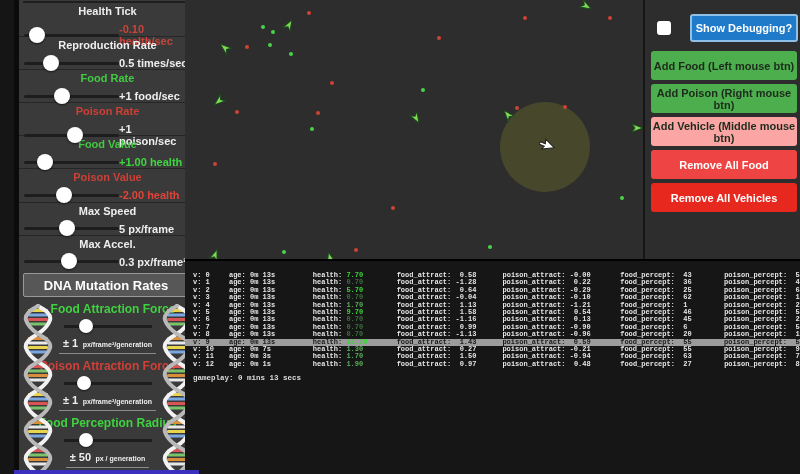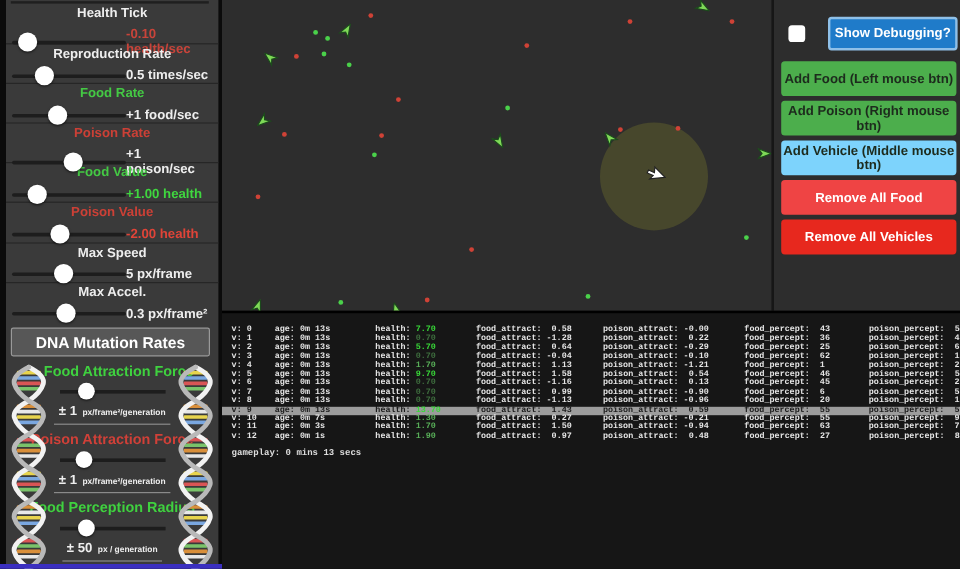--- a/index.html
+++ b/index.html
@@ -1,21 +1,21 @@
 <!DOCTYPE html>
 <html><head>
 <meta charset="utf-8">
 <style>
   * { margin:0; padding:0; box-sizing:border-box; }
   html,body { width:800px; height:474px; overflow:hidden; background:#151515;
     font-family:"Liberation Sans", sans-serif; }
   .app { position:relative; width:800px; height:474px; }
 
   
-  .sidebar { position:absolute; left:0; top:0; width:185px; height:474px;
+  .sidebar { position:absolute; left:14px; top:0; width:185px; height:474px;
     background:#3a3a3a; border-left:5px solid #0b0b0b; border-right:3px solid #0b0b0b; }
   .sidebar:before { content:""; display:block; height:2px; margin:1px 8px 0 4px; background:#1f1f1f; }
   .srow { height:33.1px; border-top:1px solid #262626; padding-top:2px; }
   .srow:first-child { border-top:none; }
   .slabel { text-align:center; font-size:11px; font-weight:bold; color:#eee; }
   .sline { display:flex; align-items:center; margin-top:6px; }
   .track { position:relative; width:95px; height:3px; margin-left:5px; background:#1d1d1d;
     border-radius:2px; }
   .thumb { position:absolute; top:-7px; width:16px; height:16px; border-radius:50%;
     background:#fff; box-shadow:0 1px 2px rgba(0,0,0,.6); }
@@ -285,21 +285,21 @@
     </div>
 
   <div class="right-panel">
     <div class="debug-row">
       <div class="checkbox"></div>
       <button class="btn-blue">Show Debugging?</button>
     </div>
     <div id="action-buttons">
         <button class="abtn" style="background: rgb(76, 174, 76); color: rgb(29, 43, 29);">Add Food (Left mouse btn)</button>
         <button class="abtn" style="background: rgb(76, 174, 76); color: rgb(29, 43, 29);">Add Poison (Right mouse btn)</button>
-        <button class="abtn" style="background: #7dd3fc; color: rgb(29, 43, 29);">Add Vehicle (Middle mouse btn)</button>
+        <button class="abtn" style="background: #fca5a5; color: rgb(29, 43, 29);">Add Vehicle (Middle mouse btn)</button>
         <button class="abtn" style="background: #ef4444; color: rgb(255, 255, 255);">Remove All Food</button>
         <button class="abtn" style="background: rgb(231, 40, 30); color: rgb(255, 255, 255);">Remove All Vehicles</button>
       </div>
   </div>
 
   <div class="console">
     <div id="stat-rows">
         <div class="trow"><span class="tc0">v: 0</span><span class="tc1">age: 0m 13s</span><span class="tc2">health: <span style="color:#38d838">7.70</span></span><span class="tc3">food_attract:  0.58</span><span class="tc4">poison_attract: -0.00</span><span class="tc5">food_percept:  43</span><span class="tc6">poison_percept:  5</span></div>
         <div class="trow"><span class="tc0">v: 1</span><span class="tc1">age: 0m 13s</span><span class="tc2">health: <span style="color:#3e6e3e">0.70</span></span><span class="tc3">food_attract: -1.28</span><span class="tc4">poison_attract:  0.22</span><span class="tc5">food_percept:  36</span><span class="tc6">poison_percept:  47</span></div>
         <div class="trow"><span class="tc0">v: 2</span><span class="tc1">age: 0m 13s</span><span class="tc2">health: <span style="color:#38d838">5.70</span></span><span class="tc3">food_attract:  0.64</span><span class="tc4">poison_attract: -0.29</span><span class="tc5">food_percept:  25</span><span class="tc6">poison_percept:  65</span></div>

